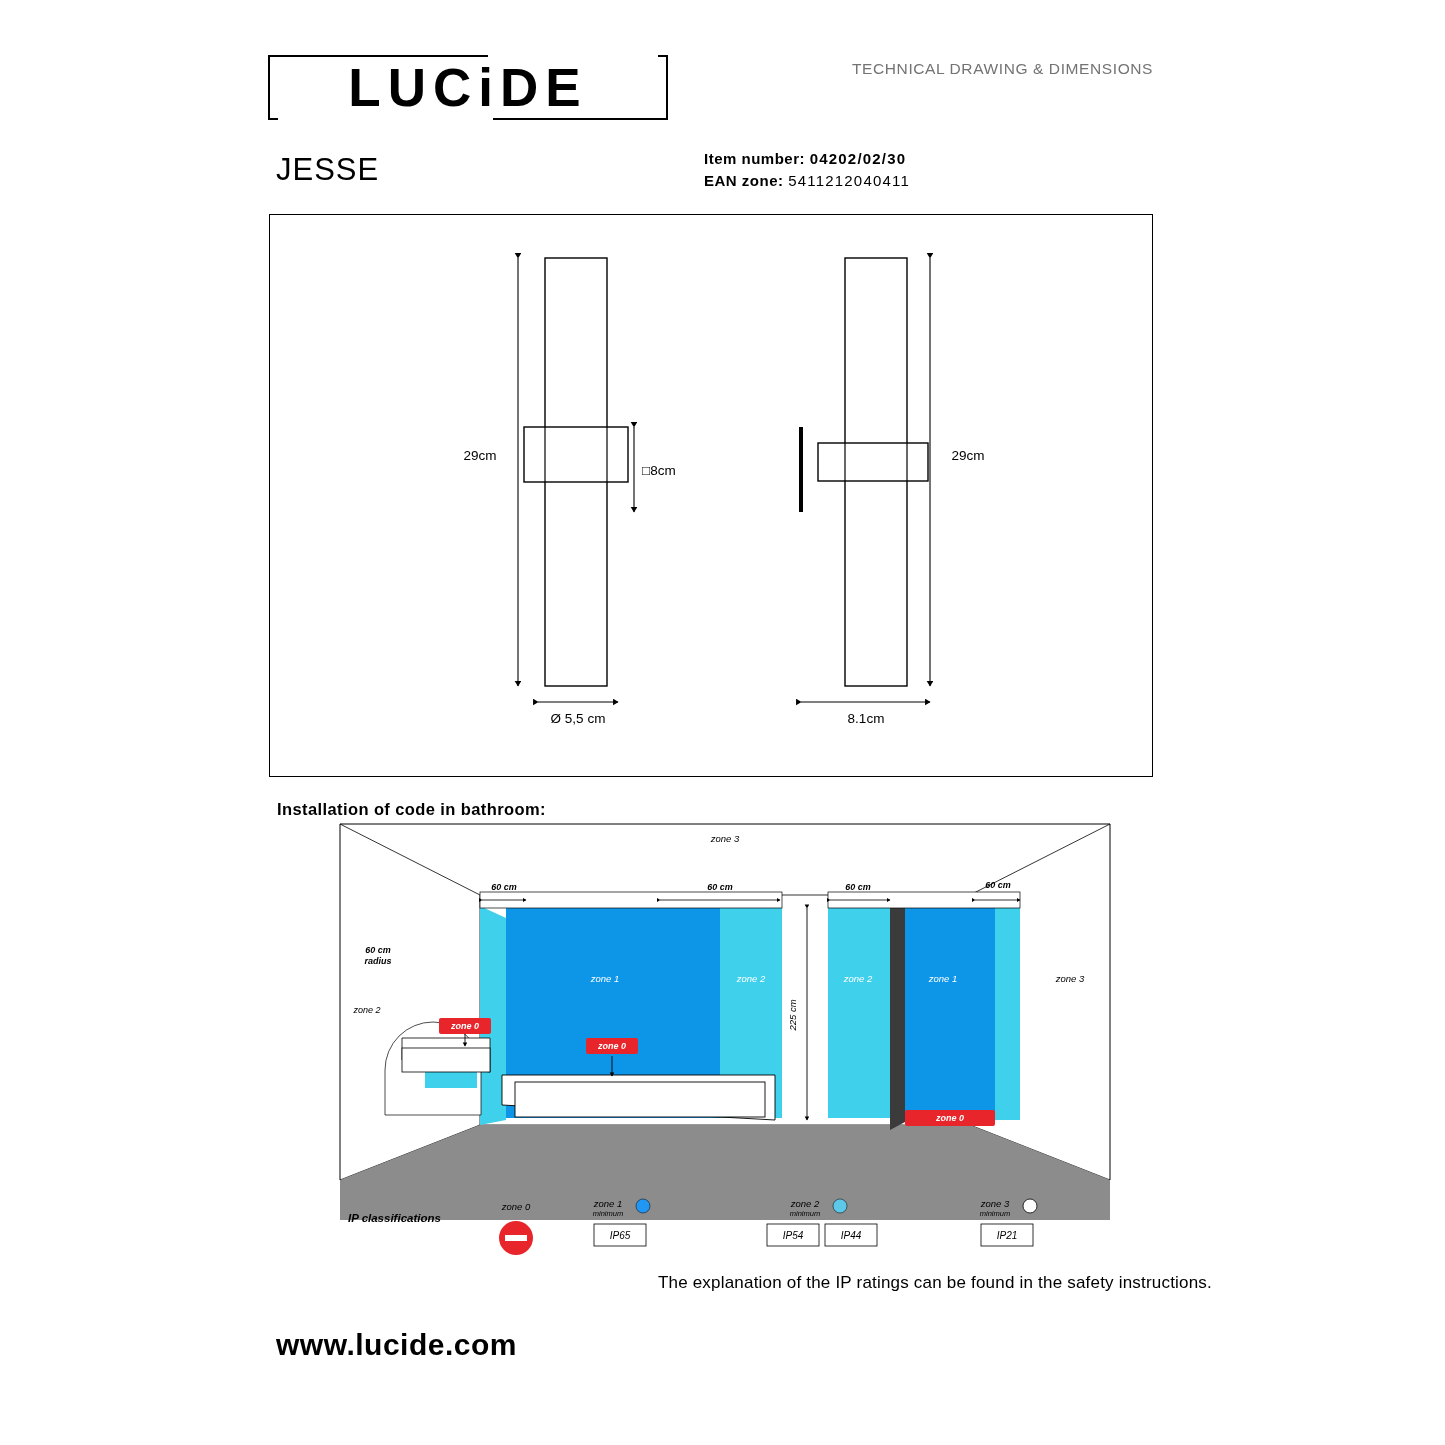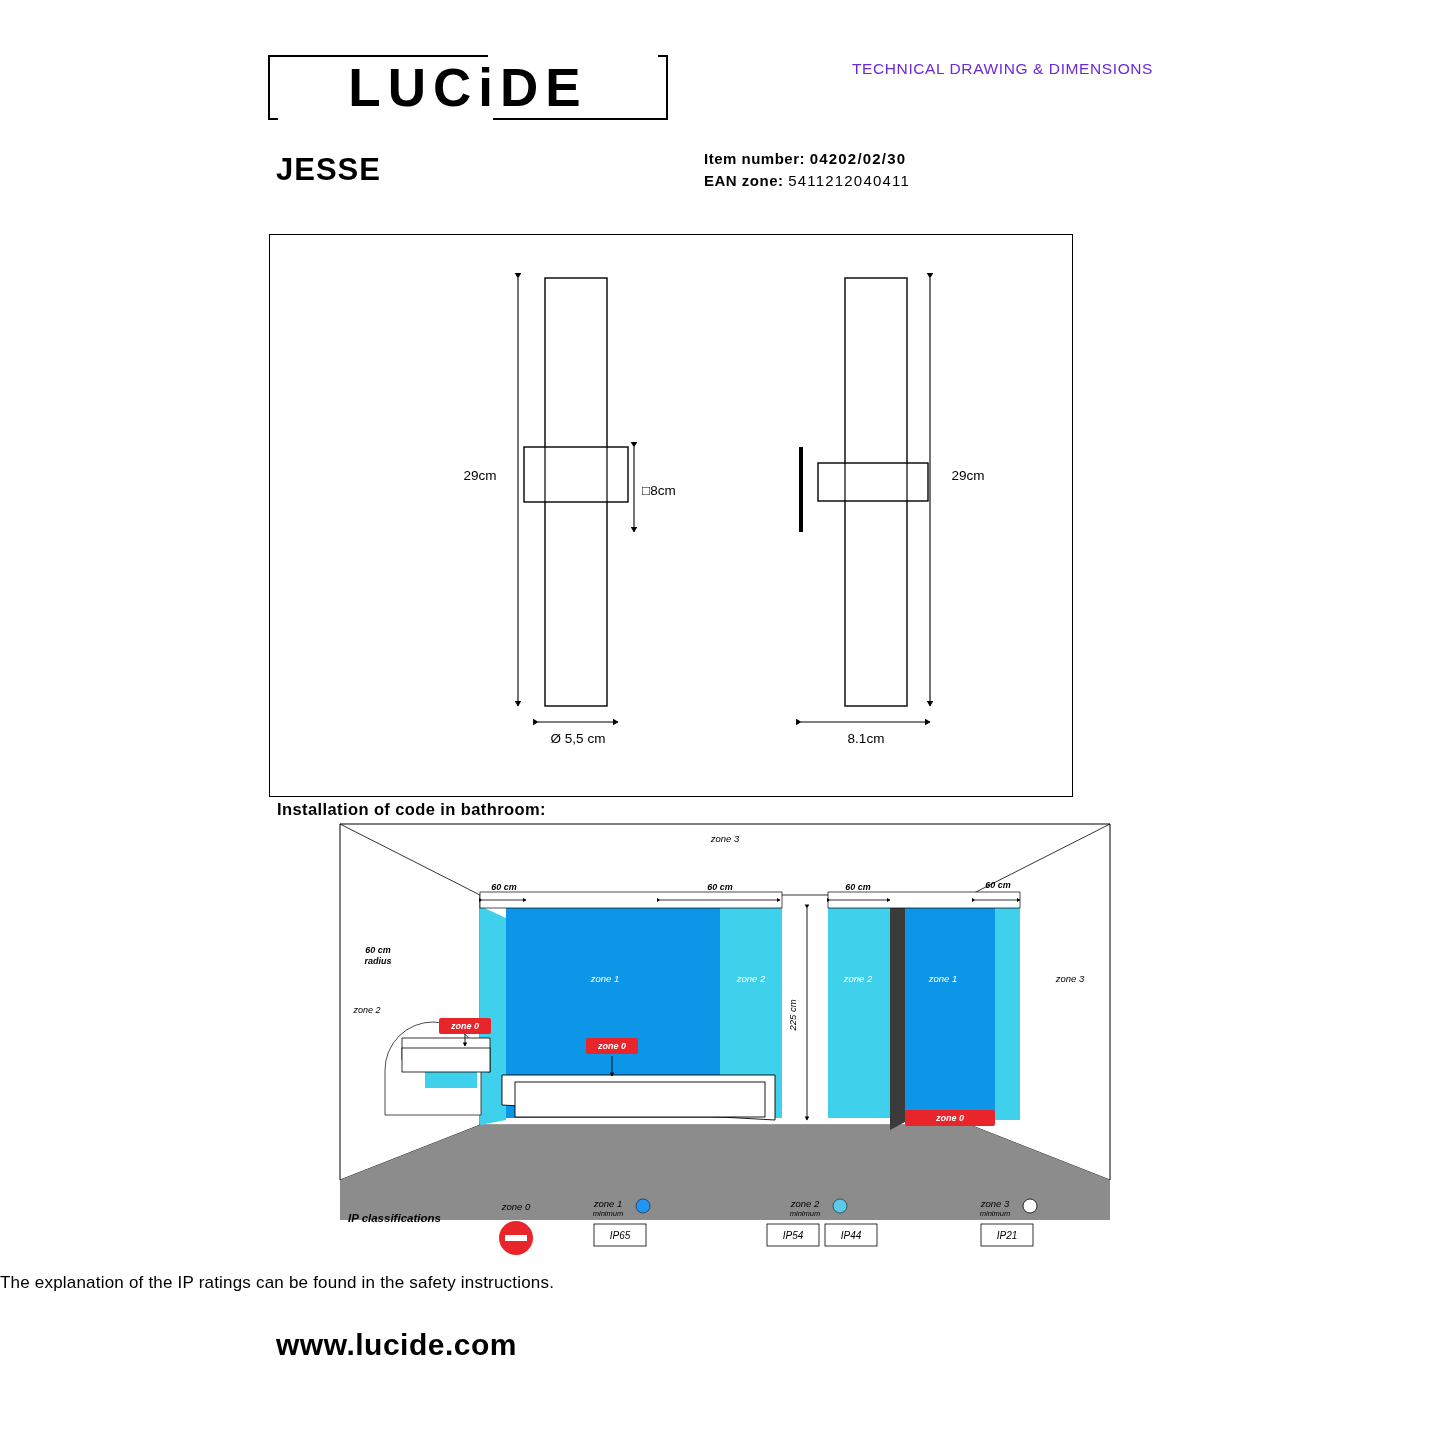--- a/index.html
+++ b/index.html
@@ -37,69 +37,68 @@
   }
   .logo-notch-b {
     position: absolute; right: 8px; top: -3px; width: 170px; height: 6px; background:#fff;
   }
 
   .header-caption {
     position: absolute;
     left: 852px; top: 60px;
     font-size: 15.5px;
     letter-spacing: 0.6px;
-    color: #6d28d9;
+    color: #737373;
   }
 
   .product-title {
     position: absolute;
     left: 276px; top: 152px;
-    font-size: 31px; font-weight: bold; letter-spacing: 1px;
+    font-size: 31px; font-weight: normal; letter-spacing: 1px;
   }
 
   .item-meta {
     position: absolute;
     left: 704px; top: 148px;
     font-size: 15px;
     line-height: 22px;
     letter-spacing: 0.5px;
   }
   .item-meta .lbl { font-weight: bold; }
   .item-meta .val { font-weight: bold; letter-spacing: 1.2px; text-align: right; }
   .item-meta .val-thin { font-weight: normal; letter-spacing: 1.2px; }
 
   
   .tech-box {
     position: absolute;
     left: 269px; top: 214px;
-    width: 804px; height: 563px;
+    width: 884px; height: 563px;
     border: 1.5px solid #000;
     background: #fff;
-    margin-top: 20px;
   }
 
   .drawing-svg { position: absolute; left: 0; top: 0; }
 
   
   .install-title {
     position: absolute;
     left: 277px; top: 800px;
     font-size: 16.5px; font-weight: bold; letter-spacing: 0.4px;
   }
 
   .bathroom-wrap {
     position: absolute;
     left: 330px; top: 820px;
     width: 790px; height: 470px; font-style: italic;
   }
 
   .ip-note {
     position: absolute;
     left: 0; top: 1273px; width: 1212px;
-    text-align: left;
+    text-align: right;
     font-size: 17px;
     letter-spacing: 0.2px;
   }
 
   .footer {
     position: absolute;
     left: 276px; top: 1320px;
   }
   .footer .l1 { font-size: 22px; font-weight: bold; letter-spacing: 0.3px; }
   .footer .l2 { font-size: 30px; font-weight: bold; letter-spacing: 0.5px; margin-top: 8px; }

